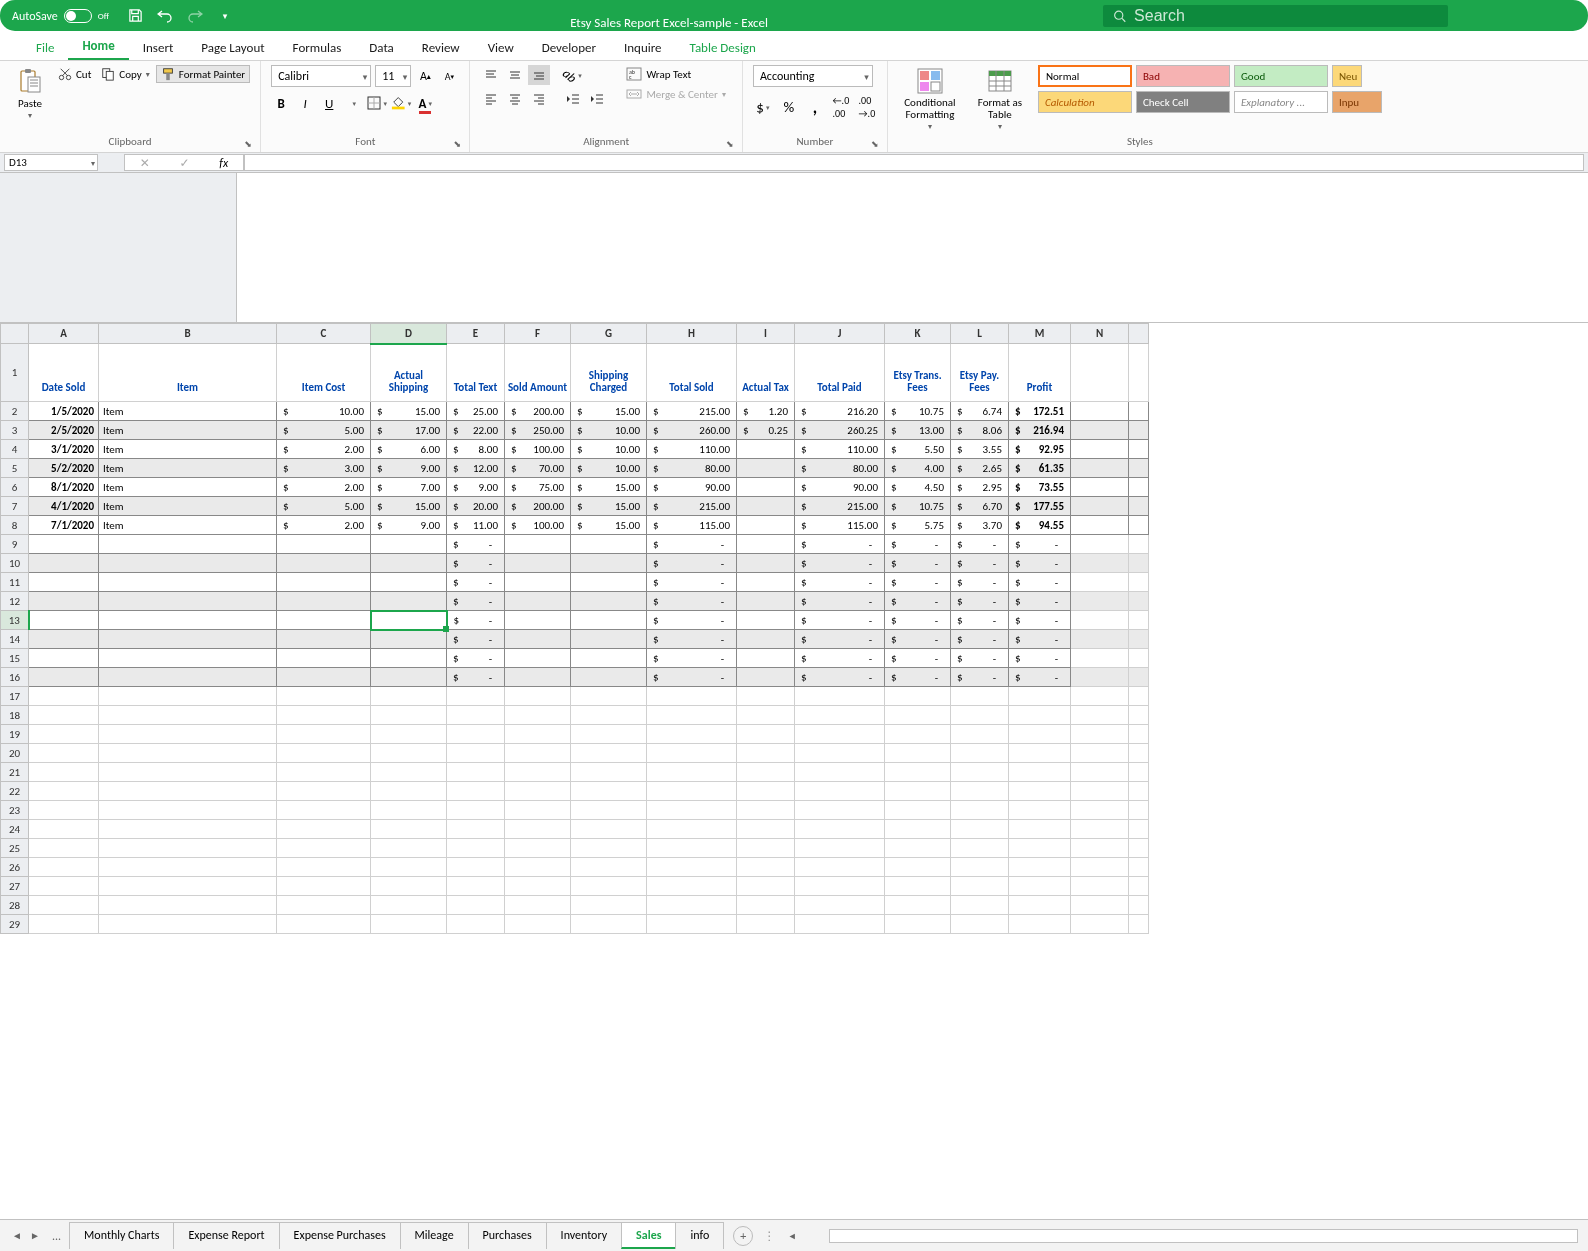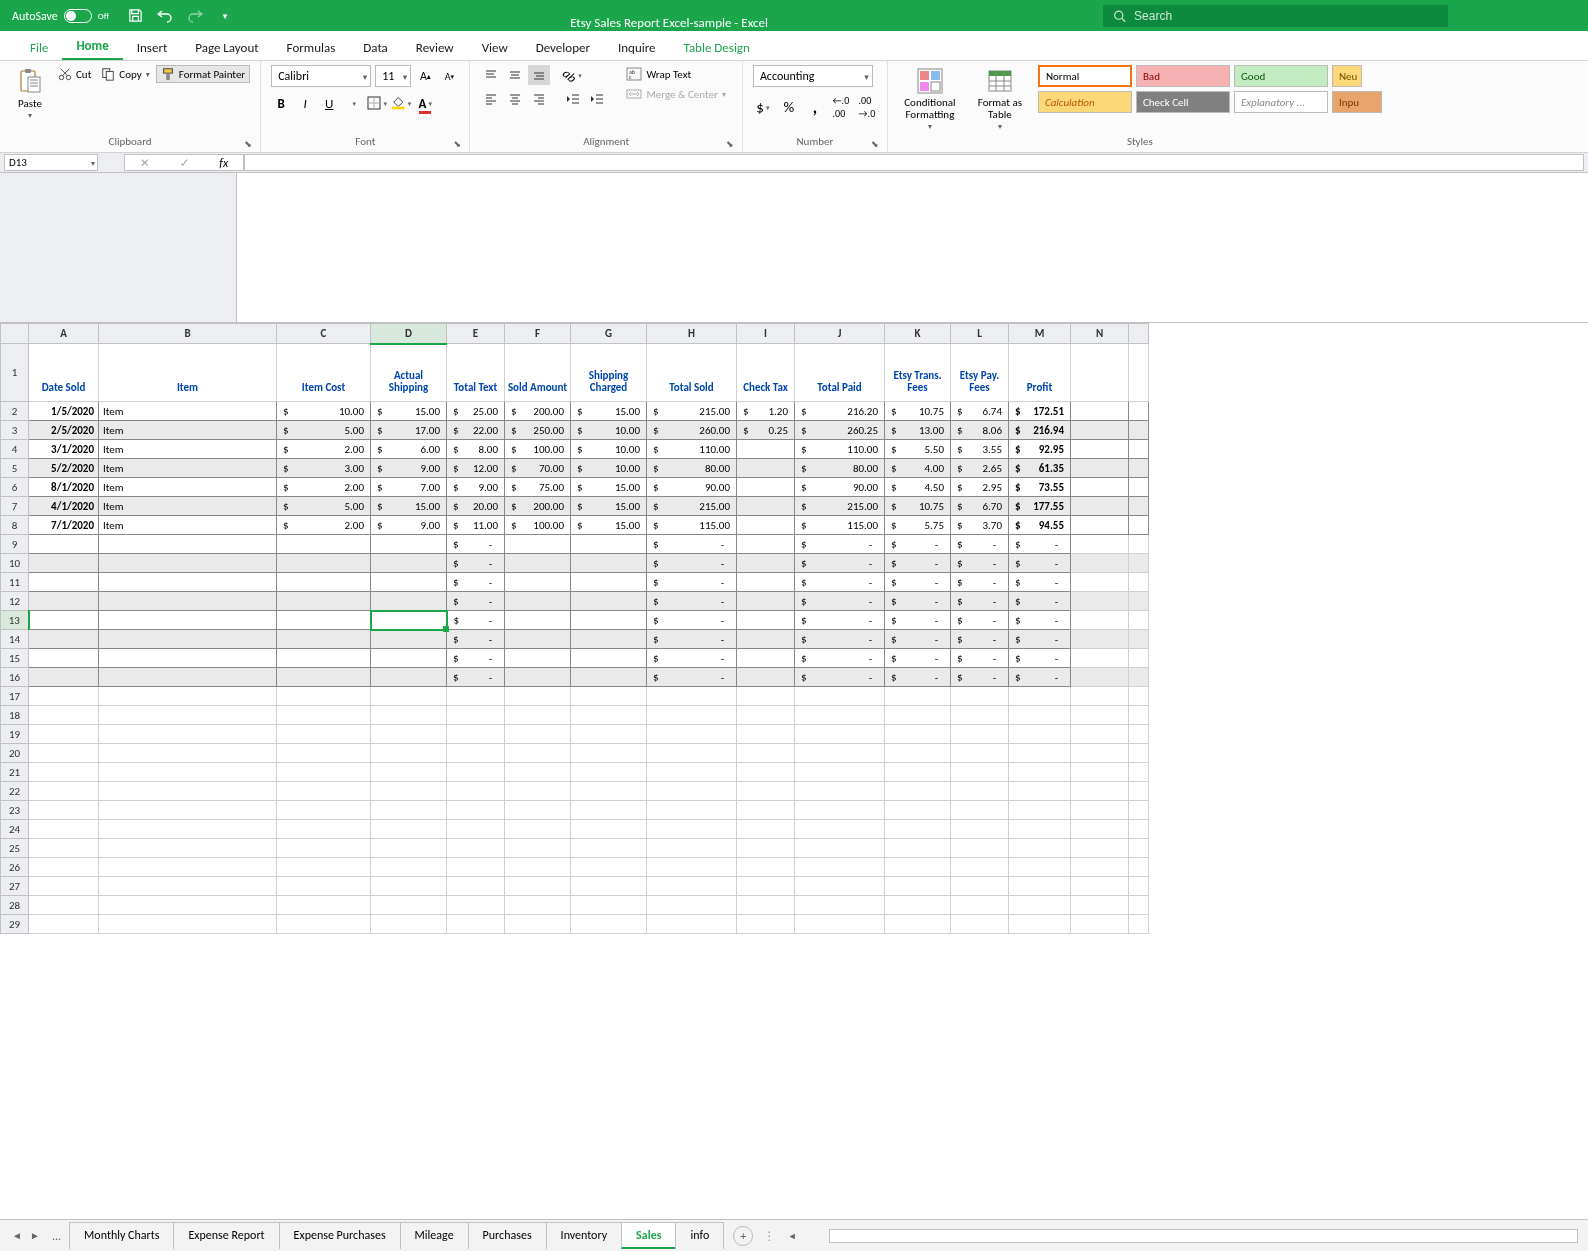--- a/index.html
+++ b/index.html
@@ -1,34 +1,34 @@
 <!DOCTYPE html>
 <html><head>
 <meta charset="utf-8">
 <style>
 * { box-sizing: border-box; margin: 0; padding: 0; }
 body { font-family: "Segoe UI", Calibri, Arial, sans-serif; font-size: 12px; background: #fff; overflow: hidden; }
 
 
-.titlebar { background: #1ca64c; height: 31px; display: flex; align-items: center; color: #fff; }
+.titlebar { background: #1ca64c; height: 31px; display: flex; align-items: center; color: #fff; border-radius: 15px; }
 .titlebar .left { display: flex; align-items: center; gap: 8px; padding-left: 12px; }
 .autosave { display: flex; align-items: center; gap: 6px; font-size: 12px; }
 .autosave .toggle { width: 28px; height: 14px; border: 1px solid #fff; border-radius: 8px; position: relative; }
 .autosave .toggle::after { content:""; position:absolute; width:10px; height:10px; border-radius:50%; background:#fff; top:1px; left:1px;}
 .autosave .off-label { font-size:9px; color:#fff; margin-left:0px; }
 .qat { display:flex; align-items:center; gap:10px; margin-left:8px; }
 .qat-btn { width:20px; height:20px; display:flex; align-items:center; justify-content:center; color:#fff; cursor:pointer; }
 .qat-btn.dim { opacity:0.5;}
 .title-center { flex:1; text-align:center; font-size:13px;margin-top:13px; }
 .search-box { width: 345px; height: 22px; background: #0d8a3d; border-radius: 2px; display:flex; align-items:center; padding: 0 10px; gap:8px; margin-right: 140px;}
-.search-box input { background: transparent; border:none; outline:none; color:#0f172a; font-size:12px; width:100%;}
+.search-box input { background: transparent; border:none; outline:none; color:#0f172a; font-size:16px; width:100%;}
 .search-box input::placeholder { color:#cde8d5; }
 
 
-.ribbon-tabs { height: 30px; display:flex; align-items:flex-end; border-bottom: 1px solid #d4d4d4; padding-left: 16px; background:#fff;}
+.ribbon-tabs { height: 30px; display:flex; align-items:flex-end; border-bottom: 1px solid #d4d4d4; padding-left: 22px; background:#fff;}
 .ribbon-tab { padding: 6px 14px 5px; font-size:13px; color:#1a1a1a; cursor:pointer; }
 .ribbon-tab.file { color:#1ca64c; font-weight:normal; }
 .ribbon-tab.active { color:#1ca64c; border-bottom: 2px solid #1ca64c; font-weight:600; }
 .ribbon-tab.design { color:#1ca64c; }
 
 
 .ribbon { height: 92px; background:#fbfbfb; border-bottom:1px solid #d4d4d4; display:flex; }
 .group { border-right:1px solid #e1e1e1; padding: 4px 10px 2px; display:flex; flex-direction:column; justify-content:space-between; position:relative;}
 .group-label { text-align:center; font-size:11px; color:#666; height:16px; line-height:16px;}
 .group-body { flex:1; display:flex; align-items:flex-start; gap:4px;}
@@ -507,21 +507,21 @@
         <tr class="hdr">
           <td class="rowhdr">1</td>
           <td class="cell">Date Sold</td>
           <td class="cell">Item</td>
           <td class="cell">Item Cost</td>
           <td class="cell">Actual Shipping</td>
           <td class="cell">Total Text</td>
           <td class="cell">Sold Amount</td>
           <td class="cell">Shipping Charged</td>
           <td class="cell">Total Sold</td>
-          <td class="cell">Check Tax</td>
+          <td class="cell">Actual Tax</td>
           <td class="cell">Total Paid</td>
           <td class="cell">Etsy Trans. Fees</td>
           <td class="cell">Etsy Pay. Fees</td>
           <td class="cell">Profit</td>
           <td class="cell"></td>
           <td class="cell"></td>
         </tr>
         <tr class="data">
           <td class="rowhdr">2</td>
           <td class="cell right-t bold">1/5/2020</td>

